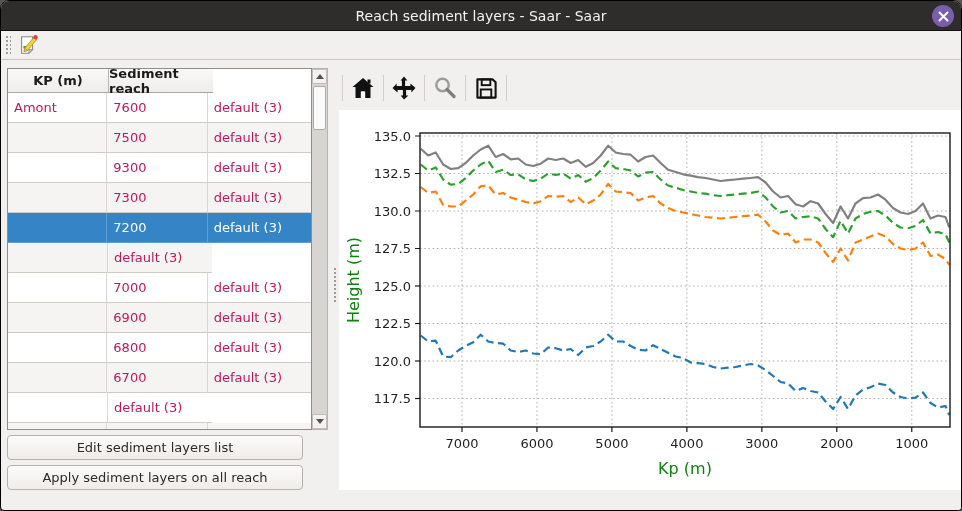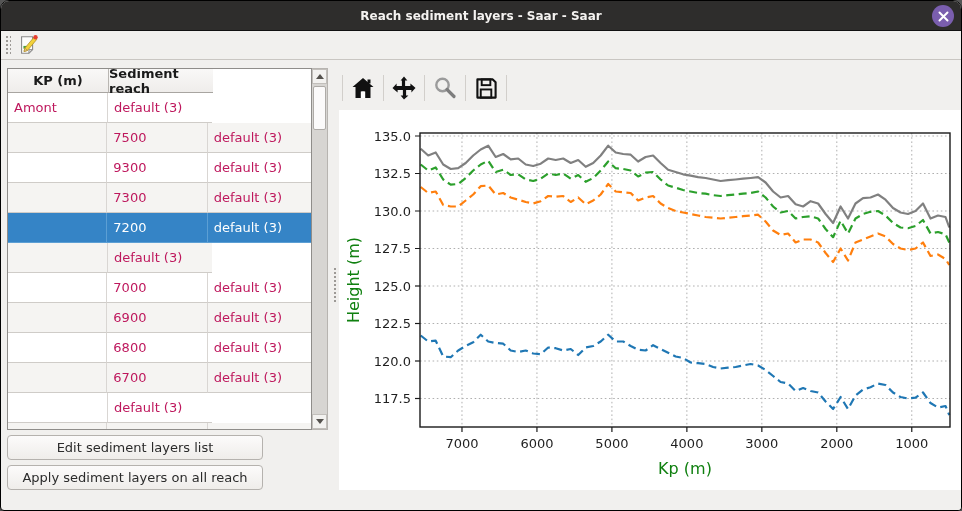--- a/index.html
+++ b/index.html
@@ -8,21 +8,21 @@
     width:962px; height:511px; position:relative; overflow:hidden;
     border:1px solid #000; border-radius:9px 9px 4px 4px;
     background:#f1f0ee; display:flex; flex-direction:column;
   }
   
   .titlebar {
     height:30px; background:#2e2d2c; flex:none; position:relative;
     display:flex; align-items:center; justify-content:center;
     border-bottom:1px solid #111;
   }
-  .titlebar-title { color:#f4f2f0; font-size:12px; font-weight:bold; }
+  .titlebar-title { color:#f4f2f0; font-size:14px; font-weight:normal; }
   .close-btn {
     position:absolute; right:7px; top:4px; width:22px; height:22px;
     border-radius:50%; background:var(--close-bg,#7a5eae);
     color:#fff; display:flex; align-items:center; justify-content:center;
     font-size:12px; font-weight:bold; cursor:pointer;
   }
   
   .toolbar {
     height:29px; flex:none; background:#f1f0ee; border-bottom:1px solid #c9c6c2;
     display:flex; align-items:center; padding-left:3px;
@@ -61,21 +61,21 @@
   
   .vscroll { width:16px; background:#d7d5d2; border:1px solid #b7b4b0; border-left:none; display:flex; flex-direction:column; }
   .sb-btn { height:15px; flex:none; background:#f3f2f0; border:1px solid #c2bfbb; display:flex; align-items:center; justify-content:center; cursor:pointer; }
   .sb-track { flex:1; position:relative; }
   .sb-thumb { position:absolute; top:2px; left:1px; right:1px; height:44px; background:#fbfafa; border:1px solid #aeaba7; border-radius:2px; cursor:grab; }
   .arr { width:0; height:0; border-left:4px solid transparent; border-right:4px solid transparent; }
   .arr.up { border-bottom:5px solid #55524e; }
   .arr.down { border-top:5px solid #55524e; }
   
   .push-btn {
-    margin-top:5px; height:25px; width:256px; flex:none;
+    margin-top:5px; height:25px; width:296px; flex:none;
     border:1px solid #b5b2ae; border-radius:4px;
     background:linear-gradient(#fcfbfb,#efedea);
     font-family:"DejaVu Sans", sans-serif; font-size:13px; color:#2b2b2b; cursor:pointer;
   }
   
   .splitter { width:8px; flex:none; display:flex; align-items:center; justify-content:center; cursor:col-resize; }
   .splitter .dots {
     width:4px; height:34px;
     background-image:radial-gradient(#9d9a96 0.9px, transparent 1.1px);
     background-size:4px 4px; background-position:center;
@@ -122,20 +122,21 @@
     <div class="left-panel">
       <div class="table-wrap">
         <div class="grid-table">
           <div class="thead">
             <div class="th col-kp">KP (m)</div>
             <div class="th col-layers">Sediment reach</div>
           </div>
           <div class="tbody" id="table-body">
               <div class="trow">
                 <div class="td col-name">Amont</div>
+                <div class="td col-kp">7600</div>
                 <div class="td col-layers">default (3)</div>
               </div>
               <div class="trow alt">
                 <div class="td col-name"></div>
                 <div class="td col-kp">7500</div>
                 <div class="td col-layers">default (3)</div>
               </div>
               <div class="trow">
                 <div class="td col-name"></div>
                 <div class="td col-kp">9300</div>

